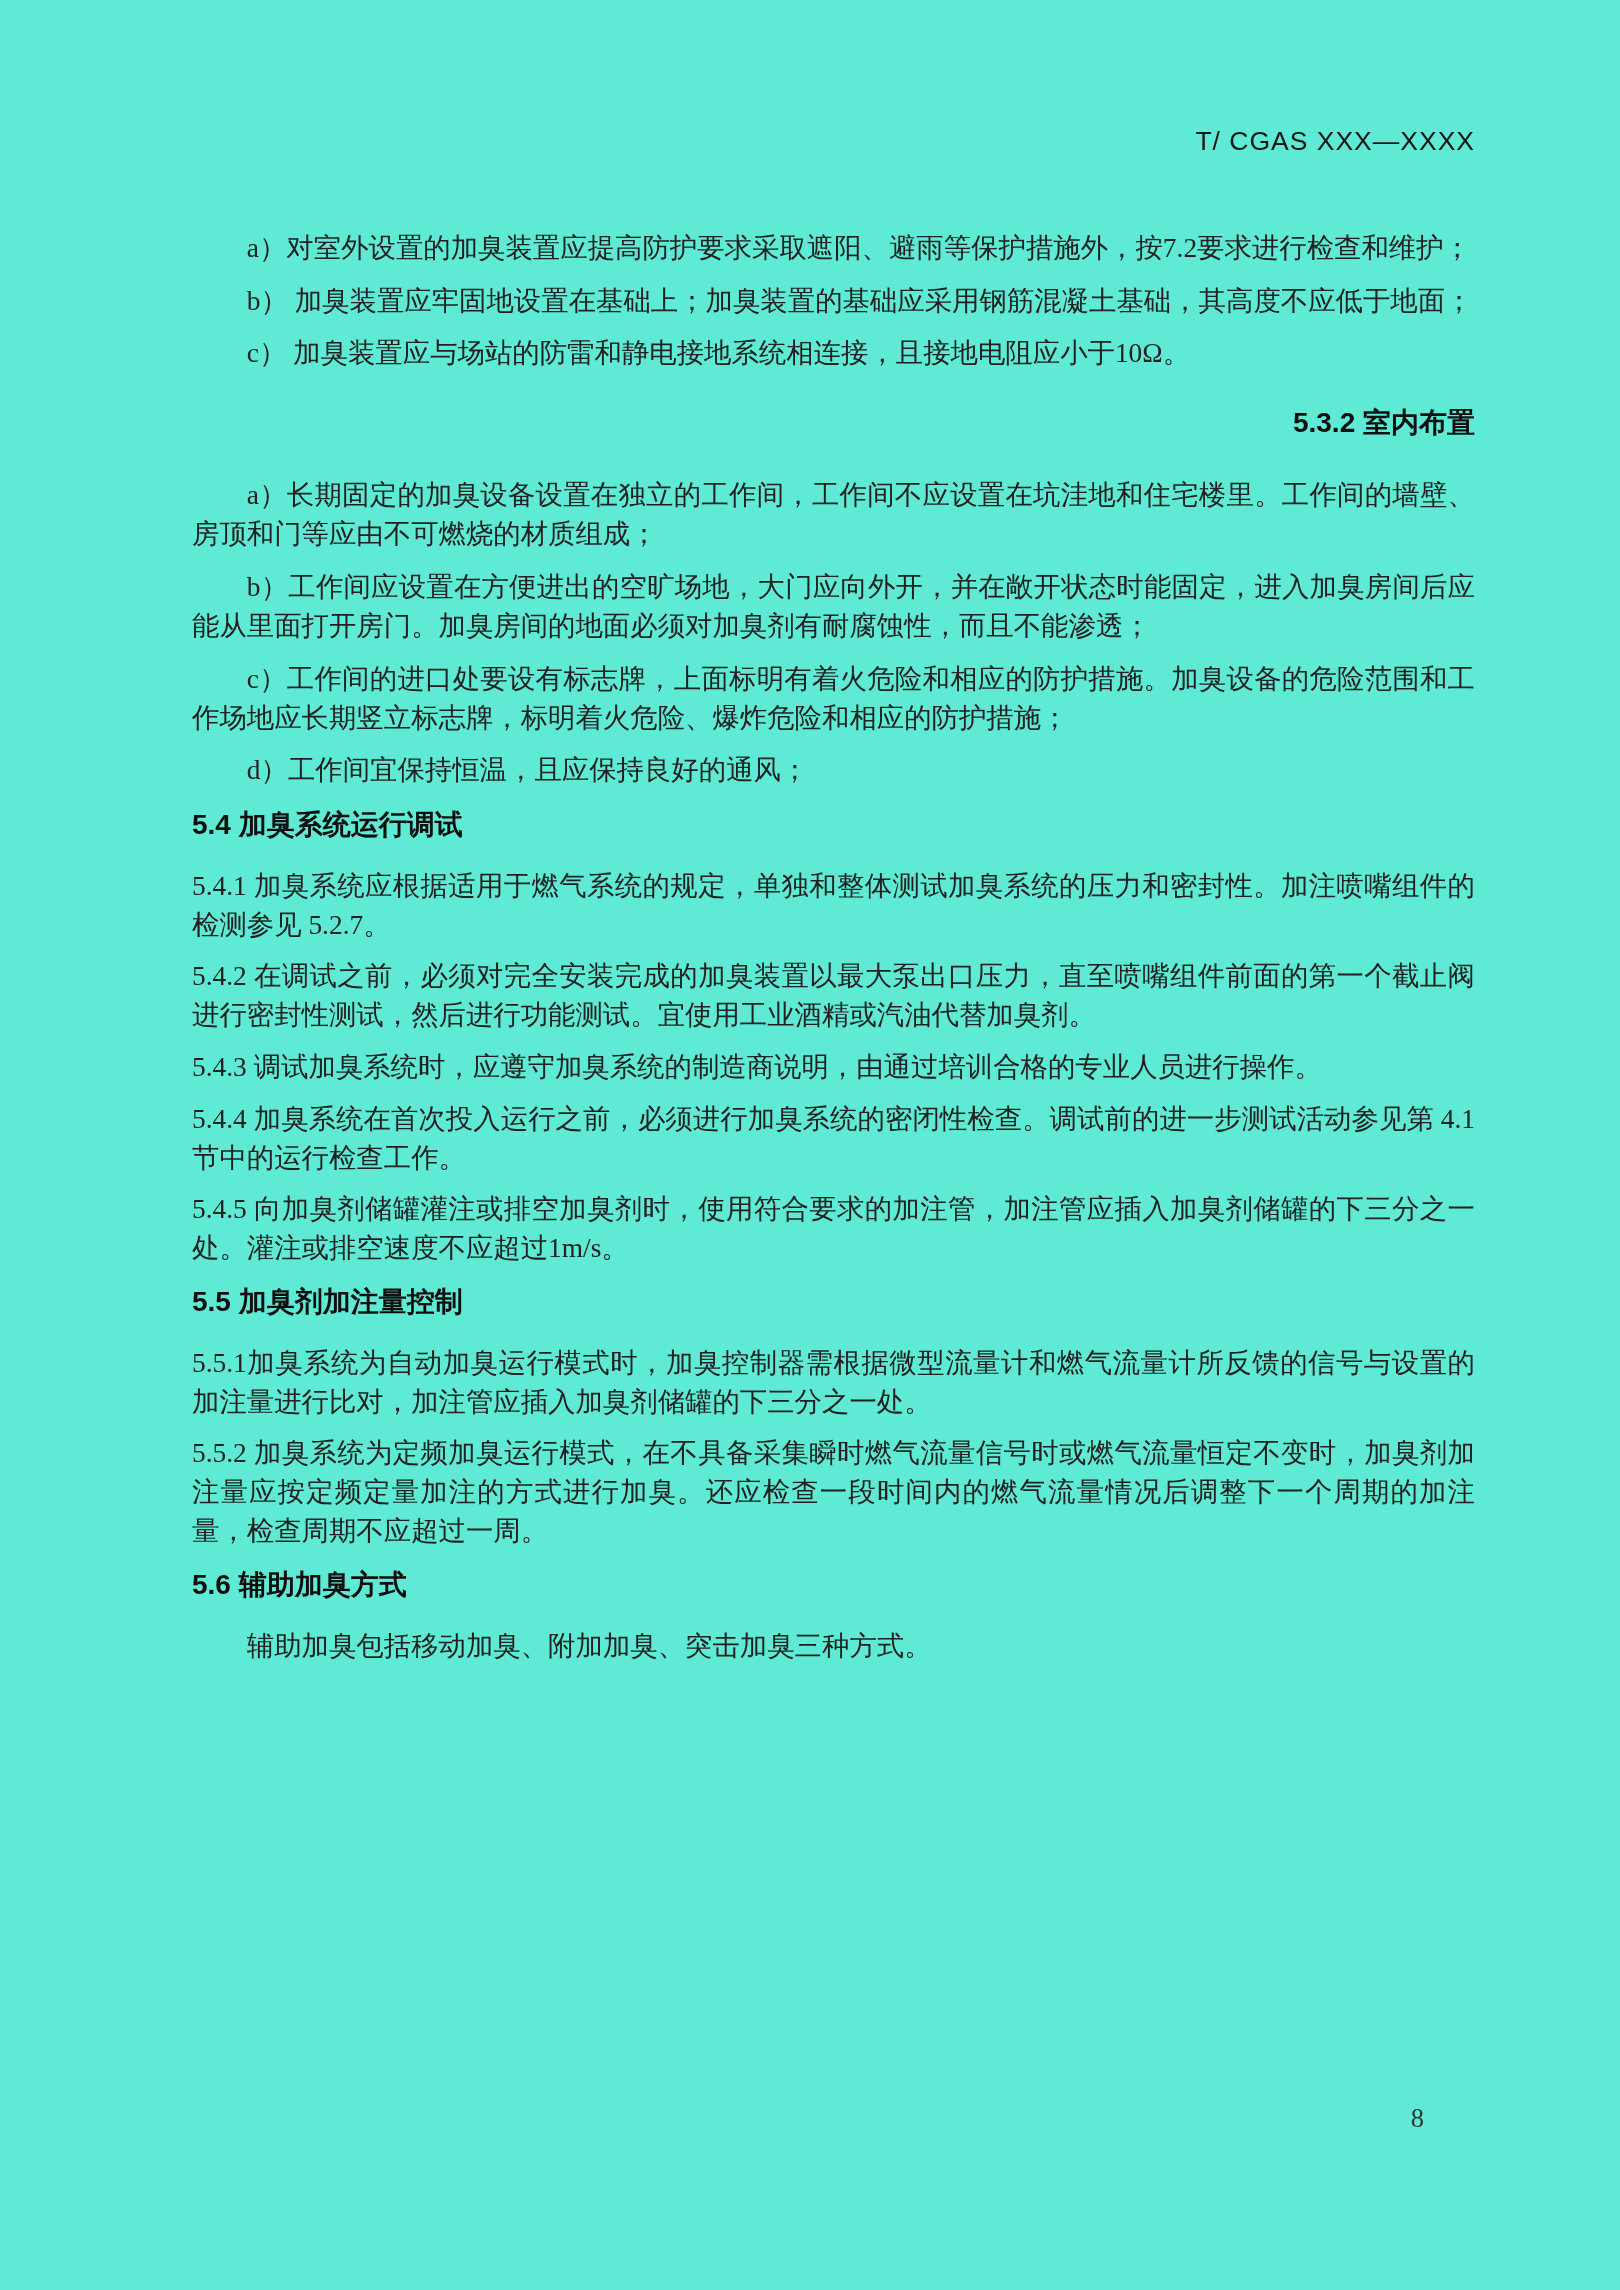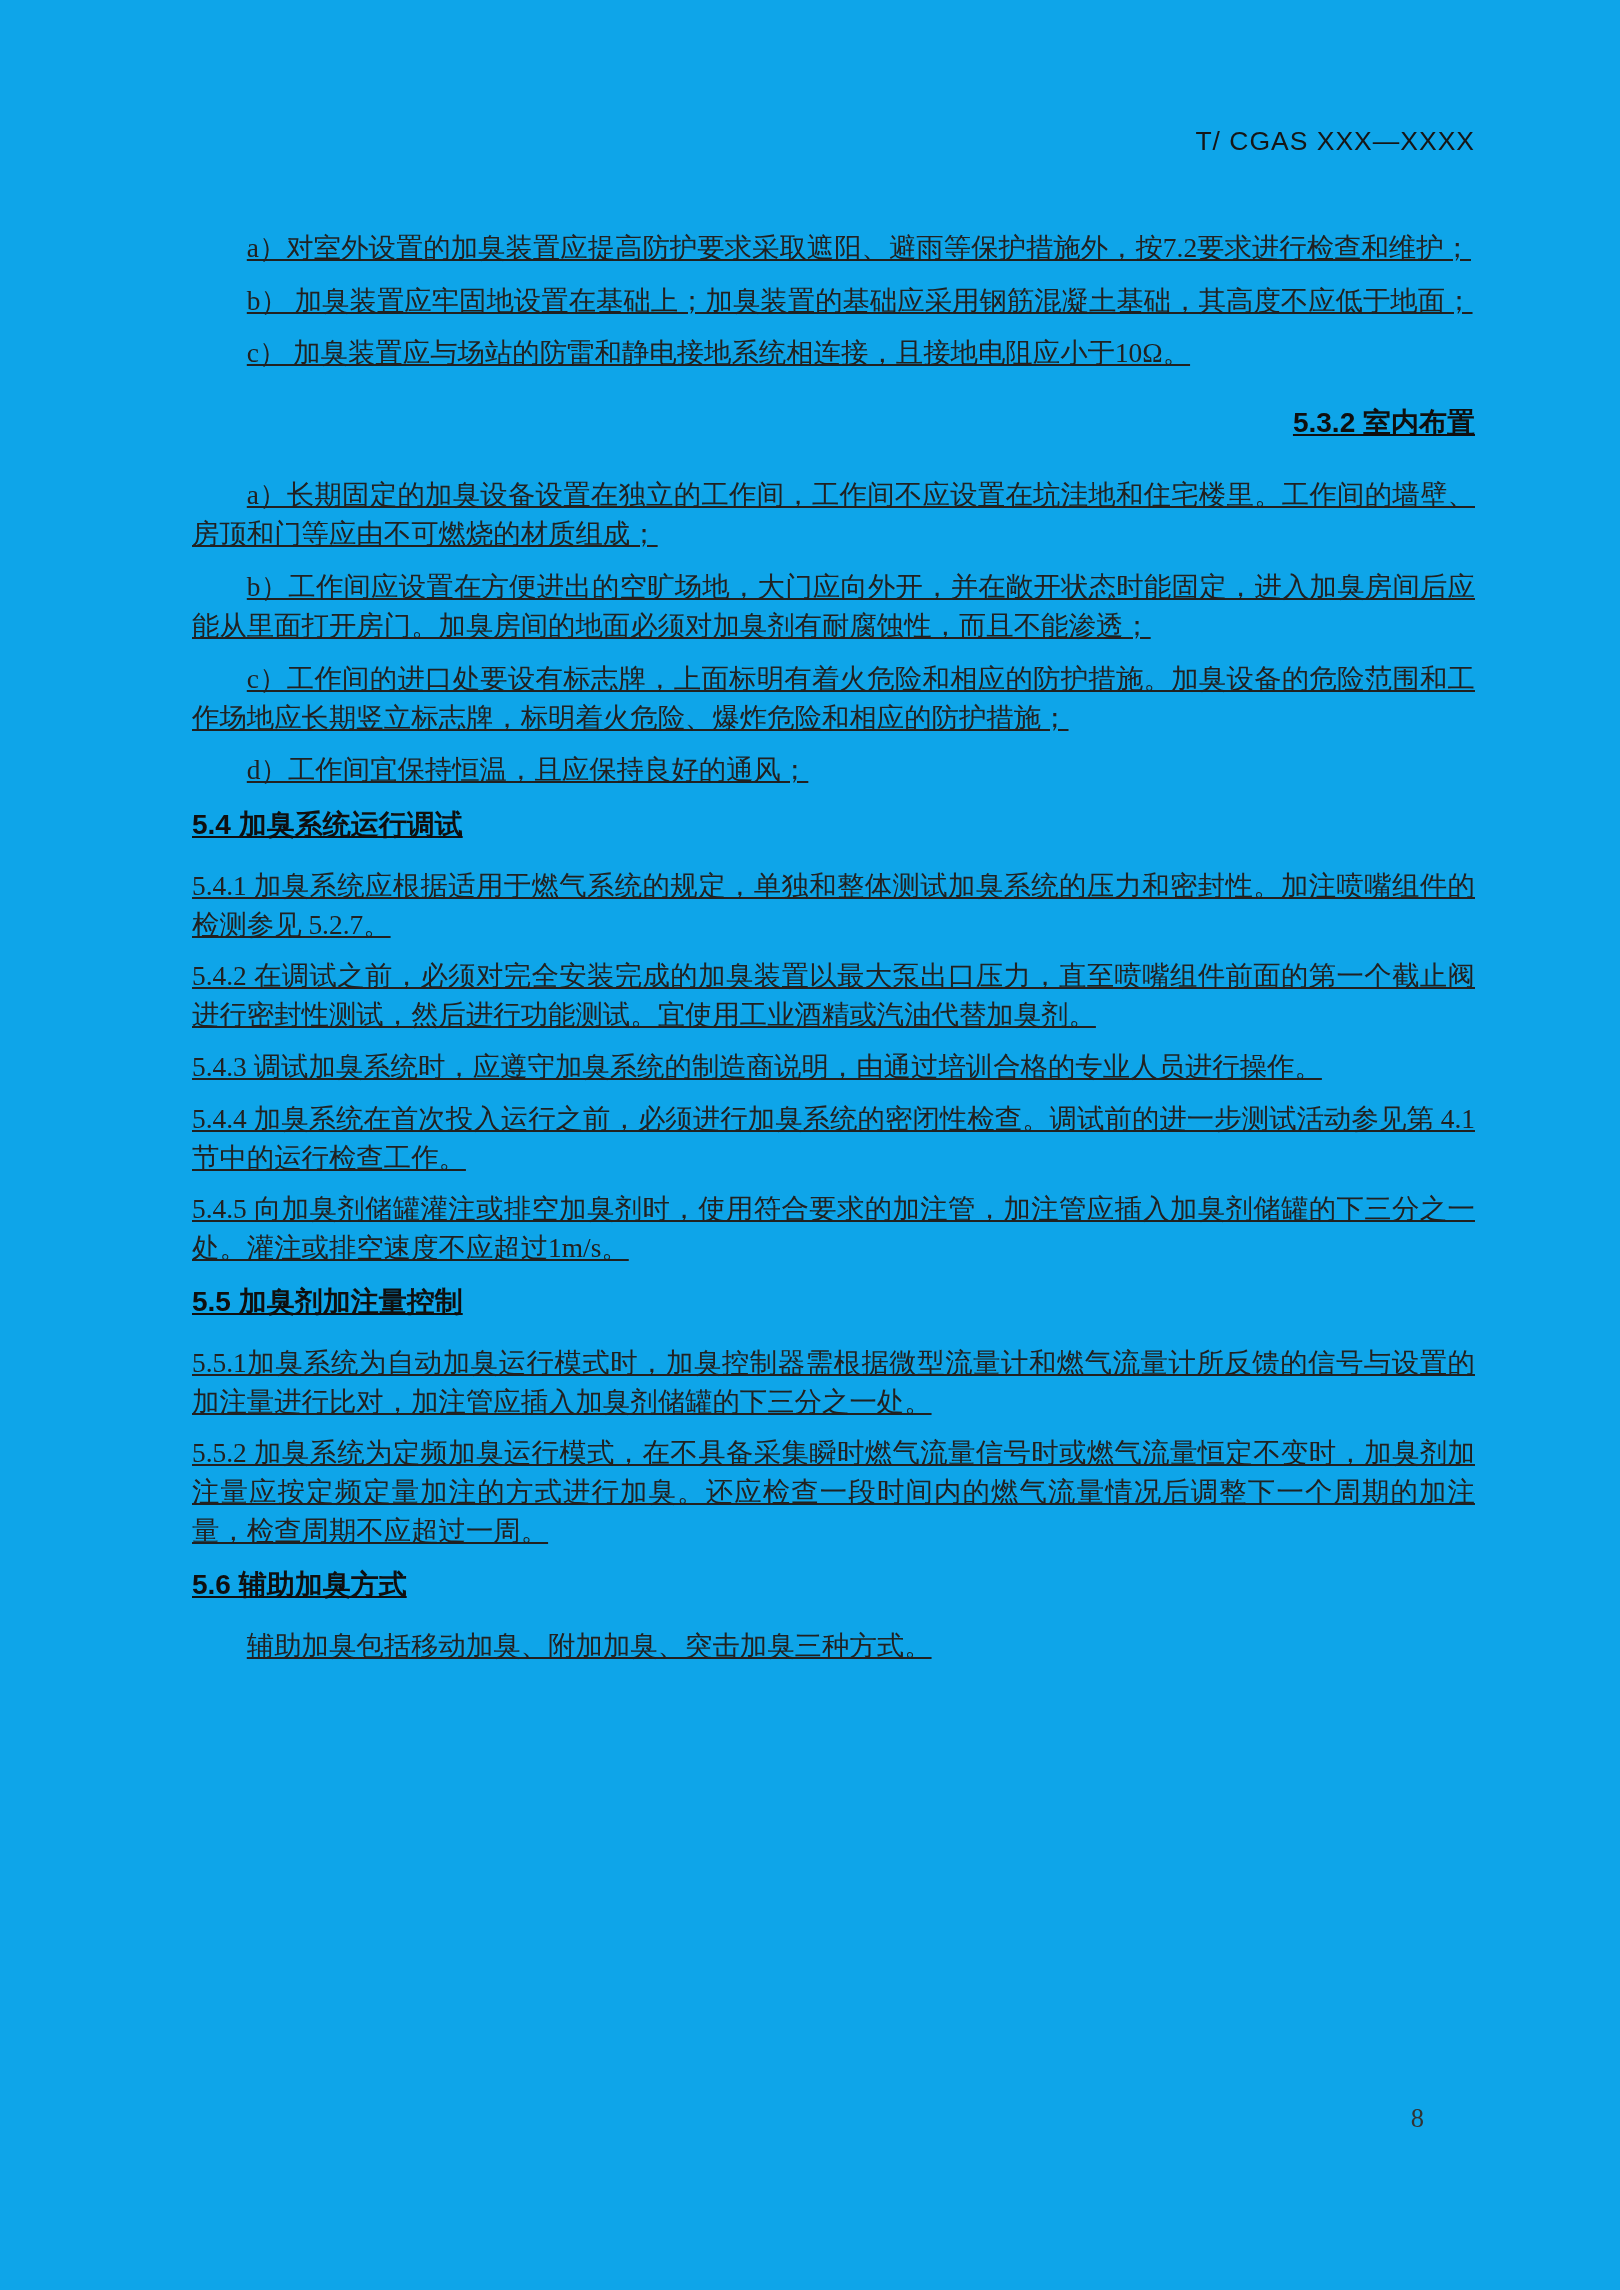--- a/index.html
+++ b/index.html
@@ -1,21 +1,21 @@
 <!DOCTYPE html>
 <html><head>
 <meta charset="utf-8">
 <style>
   html, body { margin: 0; padding: 0; background: #888; }
   .page {
     position: relative;
     width: 1620px;
     height: 2291px;
     margin: 0 auto;
-    background: #0ea5e9;
+    background: #5eead4;
     overflow: hidden;
   }
   .content {
     position: absolute;
     left: 192px;
     right: 145px;
     top: 125px;
   }
   .doc-header {
     text-align: right;
@@ -25,21 +25,20 @@
     color: #161616;
     letter-spacing: 1px;
     line-height: 33px;
     margin-bottom: 71px;
   }
   .blk {
     font-size: 27.4px;
     line-height: 39px;
     color: #212121;
     text-align: justify;
-    text-decoration: underline;
   }
   .item, .para {
     font-family: "Liberation Serif", "DejaVu Serif", serif;
     text-indent: 2em;
     margin: 13.7px 0;
   }
   .clause {
     font-family: "Liberation Serif", "DejaVu Serif", serif;
     text-indent: 0;
     margin: 12.7px 0;

